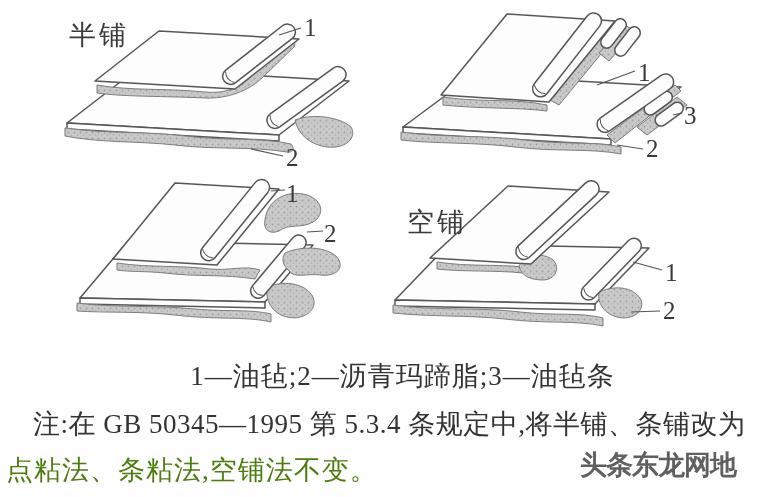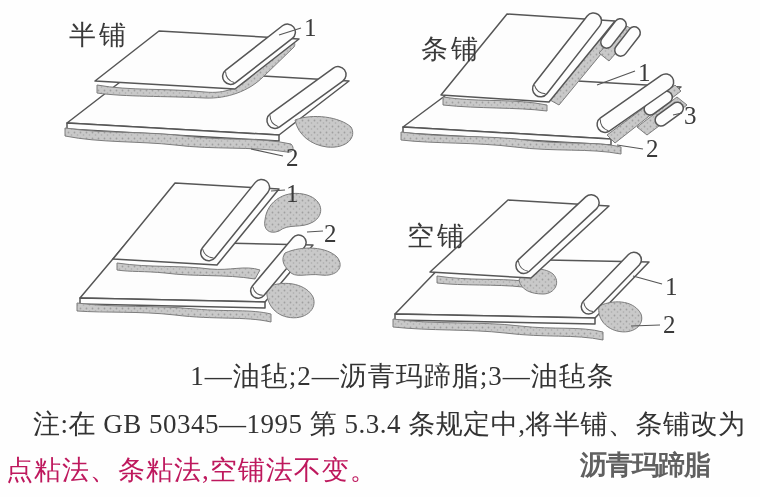--- a/index.html
+++ b/index.html
@@ -4,21 +4,21 @@
 <style>
   html,body{margin:0;padding:0;background:#fff;}
   .stage{position:relative;width:760px;height:497px;background:#fefefe;overflow:hidden;
          font-family:"Liberation Serif","DejaVu Serif",serif;color:#2e2e2e;padding-left:45px;}
   .panel{position:absolute;}
   .panel svg{position:absolute;left:0;top:0;}
   .ptitle{position:absolute;font-size:27px;letter-spacing:3px;color:#3a3a3a;}
   .numlabel{position:absolute;font-size:25px;color:#3a3a3a;line-height:1;}
   .legend{position:absolute;top:358px;left:0;width:100%;text-align:center;font-size:27px;letter-spacing:1px;color:#333;}
   .note-line1{position:absolute;top:406px;left:33px;font-size:27px;letter-spacing:0.5px;white-space:nowrap;color:#333;}
-  .note-line2{position:absolute;top:452px;left:6px;font-size:27px;letter-spacing:1px;white-space:nowrap;color:#be185d;}
+  .note-line2{position:absolute;top:452px;left:6px;font-size:27px;letter-spacing:1px;white-space:nowrap;color:#4d7c0f;}
   .watermark{position:absolute;top:447px;left:580px;font-size:27px;font-weight:bold;letter-spacing:-1px;
              color:#606060;font-family:"Liberation Sans","DejaVu Sans",sans-serif;
              text-shadow:2px 0 0 #fff,-2px 0 0 #fff,0 2px 0 #fff,0 -2px 0 #fff,
                          1px 1px 0 #fff,-1px -1px 0 #fff,1px -1px 0 #fff,-1px 1px 0 #fff;}
   .art path,.art rect{vector-effect:none;}
 </style>
 </head>
 <body>
 
 <div class="stage">
@@ -107,21 +107,20 @@
         <g transform="translate(158,92) rotate(-52)">
           <rect x="-3" y="-15" width="102" height="16" rx="8"></rect>
           <path d="M4,-14 q-5,7 0,14" fill="none" stroke-width="1"></path>
         </g>
 
         <path d="M212,80 L250,66" fill="none" stroke-width="1.2"></path>
         <path d="M288,110 L297,108" fill="none" stroke-width="1.2"></path>
         <path d="M232,140 L258,144" fill="none" stroke-width="1.2"></path>
       </g>
     </svg>
-    <span class="ptitle" style="left:36px;top:26px;">条铺</span>
     <span class="numlabel" style="left:253px;top:55px;">1</span>
     <span class="numlabel" style="left:299px;top:98px;">3</span>
     <span class="numlabel" style="left:261px;top:131px;">2</span>
   </div>
 
   <div class="panel" style="left:55px;top:175px;width:320px;height:178px;">
     <svg class="art" width="320" height="178" viewBox="0 0 320 178">
       <defs>
         <pattern id="st3" width="6" height="6" patternUnits="userSpaceOnUse">
           <rect width="6" height="6" fill="#c9c9c9"></rect>
@@ -152,21 +151,21 @@
         </g>
 
         <path d="M216,16 L230,15" fill="none" stroke-width="1.2"></path>
         <path d="M252,57 L268,56" fill="none" stroke-width="1.2"></path>
       </g>
     </svg>
     <span class="numlabel" style="left:231px;top:6px;">1</span>
     <span class="numlabel" style="left:269px;top:46px;">2</span>
   </div>
 
-  <div class="panel" style="left:385px;top:188px;width:360px;height:165px;">
+  <div class="panel" style="left:385px;top:174px;width:360px;height:165px;">
     <svg class="art" width="360" height="165" viewBox="0 0 360 165">
       <defs>
         <pattern id="st4" width="6" height="6" patternUnits="userSpaceOnUse">
           <rect width="6" height="6" fill="#c9c9c9"></rect>
           <circle cx="1.5" cy="1.5" r="0.9" fill="#9f9f9f"></circle>
           <circle cx="4.5" cy="4" r="0.8" fill="#ababab"></circle>
         </pattern>
       </defs>
       <g stroke="#565656" stroke-width="1.5" stroke-linejoin="round" fill="#fdfdfd">
 
@@ -196,15 +195,15 @@
     <span class="ptitle" style="left:22px;top:30px;">空铺</span>
     <span class="numlabel" style="left:280px;top:86px;">1</span>
     <span class="numlabel" style="left:278px;top:124px;">2</span>
   </div>
 
   <div class="legend">1—油毡;2—沥青玛蹄脂;3—油毡条</div>
 
   <div class="note-line1">注:在 GB 50345—1995 第 5.3.4 条规定中,将半铺、条铺改为</div>
   <div class="note-line2">点粘法、条粘法,空铺法不变。</div>
 
-  <div class="watermark">沥青玛蹄脂</div>
+  <div class="watermark">头条东龙网地</div>
 
 </div>
 
 </body></html>

